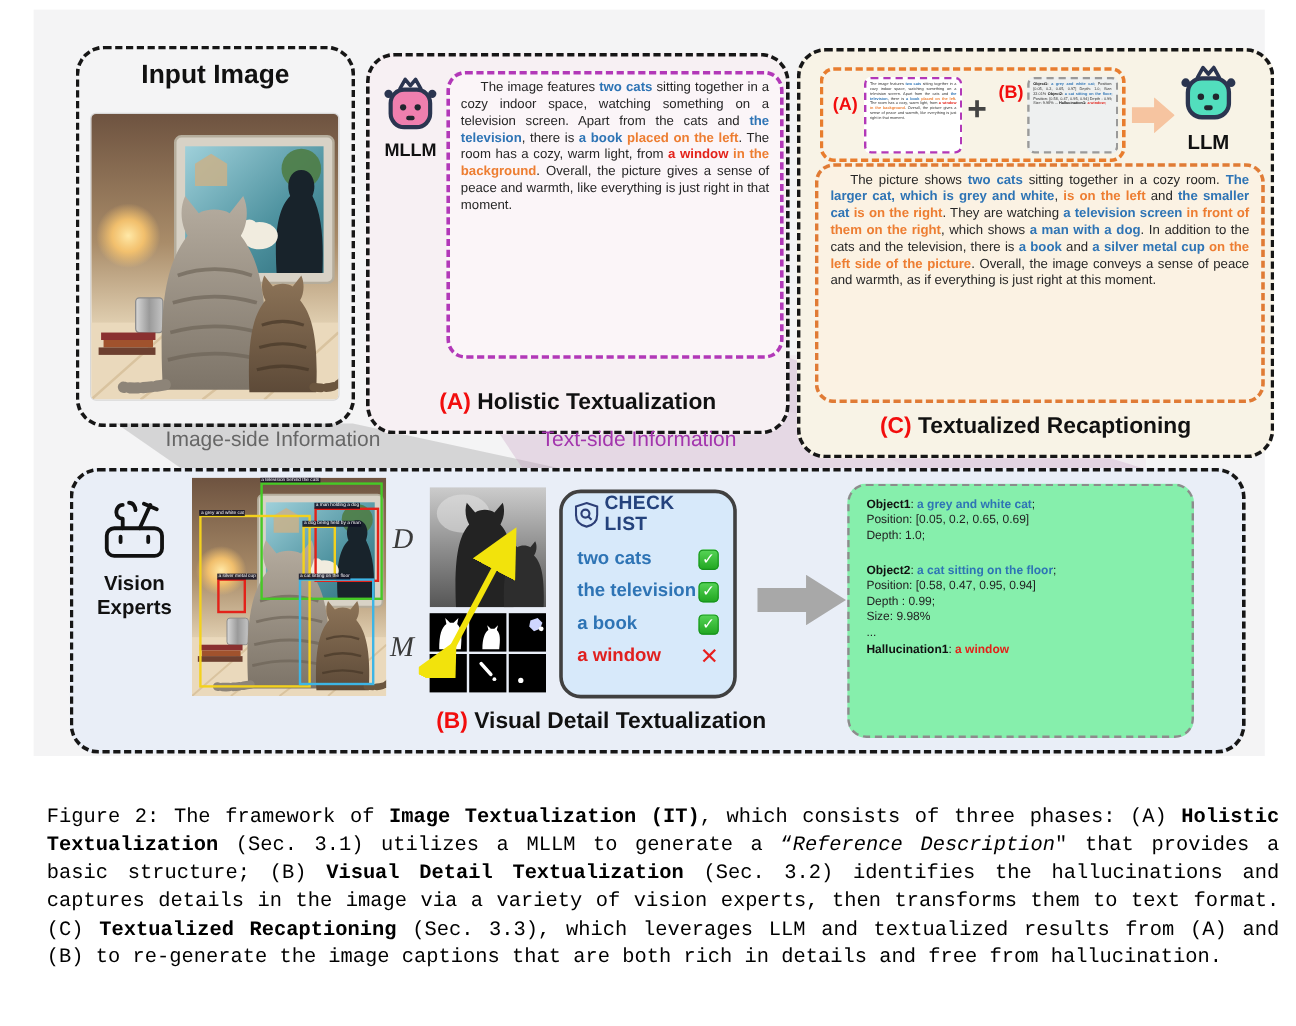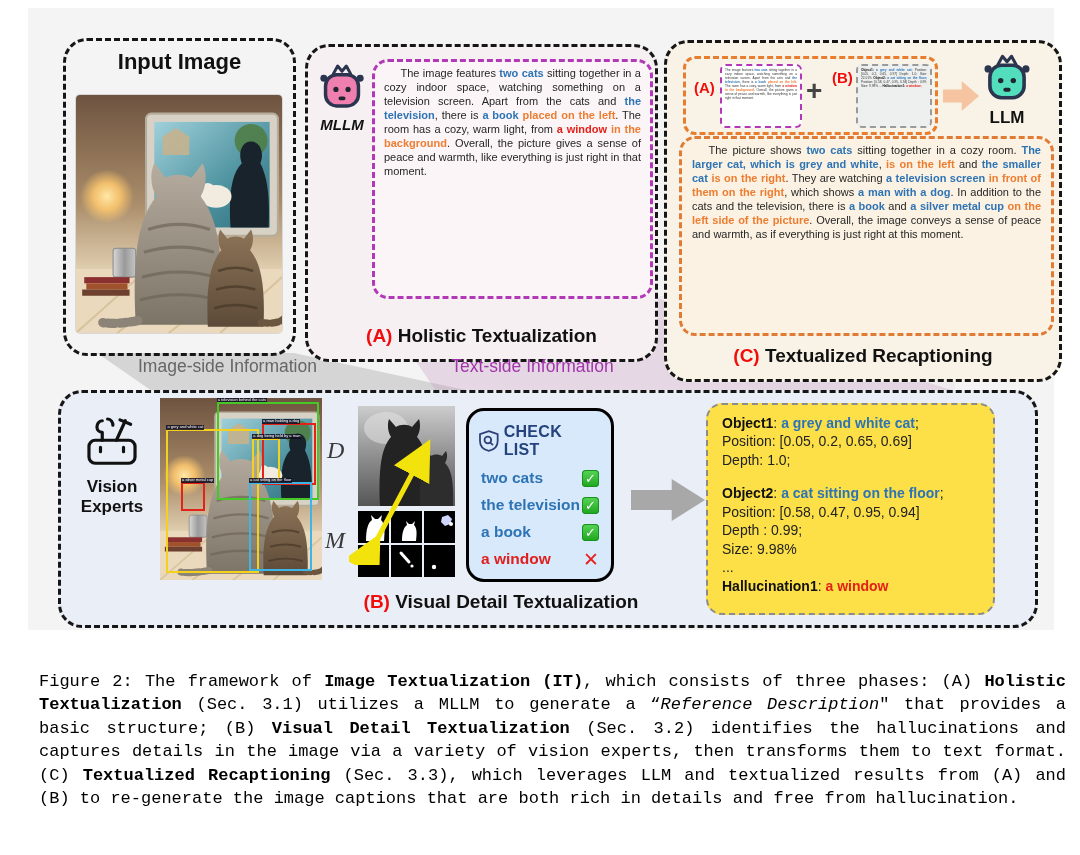--- a/index.html
+++ b/index.html
@@ -69,38 +69,38 @@
   .m-label{left:264px;top:134px;}
   .depth{position:absolute;left:297px;top:13px;width:97px;height:100px;}
   .depth svg{display:block;width:100%;height:100%;}
   .masks{position:absolute;left:297px;top:118px;width:97px;height:66px;display:grid;
       grid-template-columns:repeat(3,1fr);grid-template-rows:repeat(2,1fr);gap:2px;}
   .mask-cell{background:#000;}
   .mask-cell svg{display:block;width:100%;height:100%;}
   .yellow-arrow{position:absolute;left:288px;top:36px;width:120px;height:136px;pointer-events:none;}
 
   .checklist{position:absolute;left:405px;top:15px;width:148px;height:174px;box-sizing:border-box;
-      border:3px solid #000000;border-radius:18px;background:#d7e9fa;padding:12px 10px 6px;}
+      border:3px solid #404040;border-radius:18px;background:#d7e9fa;padding:0 10px 6px;}
   .cl-head{display:flex;align-items:center;justify-content:center;gap:5px;margin-bottom:10px;}
   .cl-title{font-size:16px;font-weight:600;color:#24427c;letter-spacing:.3px;}
   .cl-row{display:flex;align-items:center;justify-content:space-between;margin-bottom:9px;padding:0 2px;}
   .cl-label{font-size:15.5px;font-weight:700;}
   .cl-label.blue{color:#2e74b5;}
   .cl-label.red{color:#e0201f;}
   .cl-check{width:17px;height:17px;border-radius:4px;background:linear-gradient(#58d558,#1fa51f);
       color:#fff;font-size:13px;font-weight:700;display:flex;align-items:center;justify-content:center;
       box-shadow:inset 0 0 0 1px #17921d;}
   .cl-cross{color:#e8201f;font-size:19px;font-weight:700;line-height:17px;}
 
   .gray-arrow{position:absolute;left:570px;top:86px;width:74px;height:42px;background:#a8a8a8;
       clip-path:polygon(0% 26%,55% 26%,55% 0%,100% 50%,55% 100%,55% 74%,0% 74%);}
 
   .objects{position:absolute;left:645px;top:10px;width:289px;height:212px;box-sizing:border-box;
-      border:2.5px dashed #8c8c8c;border-radius:16px;background:#fde047;padding:9px 14px;
-      font-size:14px;line-height:1.32;color:#222;}
+      border:2.5px dashed #8c8c8c;border-radius:16px;background:#86efac;padding:9px 14px;
+      font-size:10px;line-height:1.32;color:#222;}
   .obj.spacer{margin-bottom:15px;}
   .caption-b{left:180px;top:198px;width:520px;}
 
   
   .caption{position:absolute;left:27px;top:658px;width:1027px;margin:12px;
       font-family:Liberation Mono, monospace;font-size:17px;line-height:1.375;
       text-align:justify;color:#000;}
   .caption .rt.bold{font-family:inherit;color:#000;}
   .caption .rt.italic{font-style:italic;}
 </style>
@@ -211,21 +211,21 @@
   <section class="panel box-input">
     <div class="panel-title">Input Image</div>
     <div class="abs photo">
       <svg viewBox="0 0 200 230" preserveAspectRatio="none">
           <use href="#catScene"></use>
         </svg>
     </div>
   </section>
 
   <section class="panel box-a">
-    <div class="robot-wrap" style="left:6px;top:14px;width:56px;font-style:italic;">
+    <div class="robot-wrap" style="left:6px;top:14px;width:56px;">
       <svg width="52" height="50" viewBox="0 0 60 56">
           <use href="#robotIcon" fill="#ef7fae"></use>
         </svg>
       <div class="robot-label">MLLM</div>
     </div>
     <div class="purple-box">
       <div class="desc"><span class="rt plain">The image features </span><span class="rt blue">two cats</span><span class="rt plain"> sitting together in a cozy indoor space, watching something on a television screen. Apart from the cats and </span><span class="rt blue">the television</span><span class="rt plain">, there is </span><span class="rt blue">a book</span><span class="rt plain"> </span><span class="rt orange">placed on the left</span><span class="rt plain">. The room has a cozy, warm light, from </span><span class="rt red">a window</span><span class="rt plain"> </span><span class="rt orange">in the background</span><span class="rt plain">. Overall, the picture gives a sense of peace and warmth, like everything is just right in that moment.</span></div>
     </div>
     <div class="panel-caption" style="bottom:12px;">
       <span class="red-tag">(A)</span>

